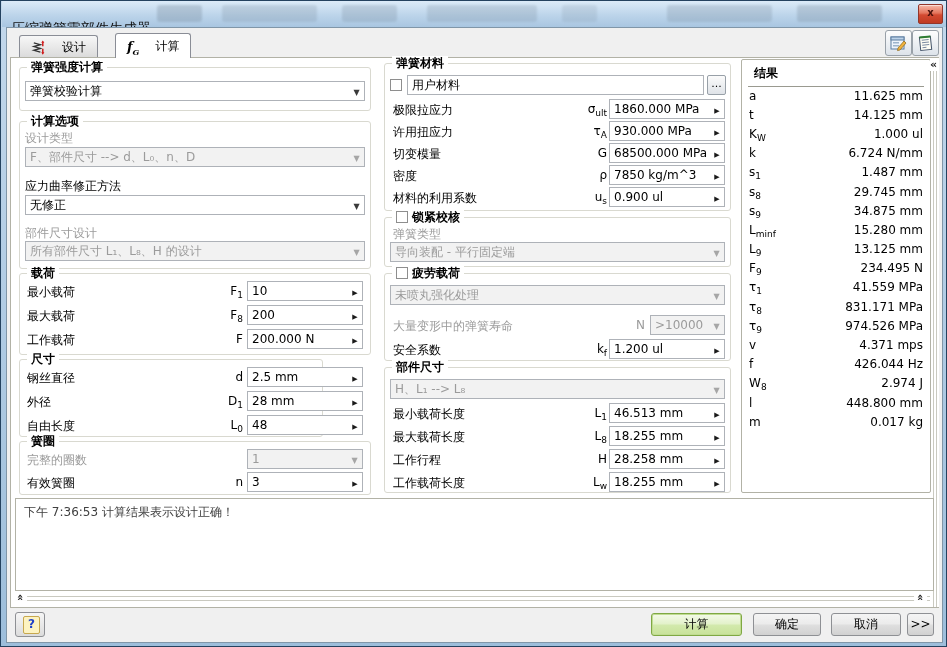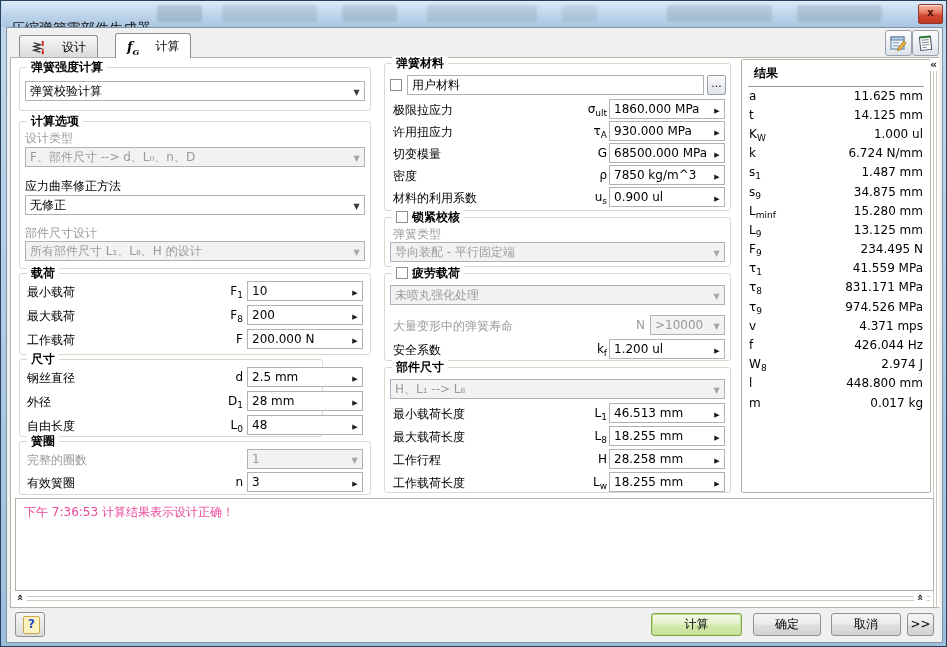--- a/index.html
+++ b/index.html
@@ -56,21 +56,21 @@
   .rrow{display:flex;justify-content:space-between;height:19.2px;align-items:center;}
   
   .vsplit{position:absolute;left:930px;top:57px;width:8px;height:549px;background:#fff;
     background-image:linear-gradient(90deg,transparent 2px,#c9c9c0 2px,#c9c9c0 3px,transparent 3px,transparent 5px,#c9c9c0 5px,#c9c9c0 6px,transparent 6px);cursor:pointer;}
   .vchev{position:absolute;left:-1px;top:0px;font-size:11px;font-weight:bold;color:#222;background:#fff;}
   .hsplit{position:absolute;left:14px;top:593px;width:915px;height:10px;
     background-image:linear-gradient(transparent 2px,#c9c9c0 2px,#c9c9c0 3px,transparent 3px,transparent 6px,#c9c9c0 6px,#c9c9c0 7px,transparent 7px);cursor:pointer;}
   .hchev{position:absolute;top:-3px;font-size:11px;font-weight:bold;color:#222;background:#fff;transform:rotate(90deg);}
   
   .msgbox{position:absolute;left:14px;top:497px;width:919px;height:93px;border:1px solid #b2b2a6;box-sizing:border-box;background:#fff;}
-  .msg{position:absolute;left:8px;top:5px;color:#ec4899;white-space:nowrap;}
+  .msg{position:absolute;left:8px;top:5px;color:#404040;white-space:nowrap;}
   
   .btn{position:absolute;top:612px;height:23px;border:1px solid #8e9094;border-radius:3px;box-sizing:border-box;
     background:linear-gradient(#f4f4f4,#ececec 45%,#dedede 55%,#d1d1d1);text-align:center;line-height:21px;font-size:12px;cursor:pointer;}
   .btn.primary{border:1px solid #7fa843;background:linear-gradient(#f4fae9,#e4f2cc 45%,#d2e9ab 55%,#c8e29a);box-shadow:0 0 0 1px #c0dc92 inset;}
   .helpbtn{position:absolute;left:14px;top:611px;width:30px;height:25px;border:1px solid #8e9094;border-radius:3px;box-sizing:border-box;
     background:linear-gradient(#f6f6f6,#dcdcdc);cursor:pointer;}
   .helpglyph{position:absolute;left:7px;top:3px;width:15px;height:16px;background:#fdf3c1;border:1px solid #c7a84e;border-radius:2px;
     color:#2242c8;font-weight:bold;font-size:12px;line-height:15px;text-align:center;}
 </style>
 </head>
@@ -331,20 +331,24 @@
         </div>
       <div class="rrow">
           <span><span>k</span><sub></sub></span>
           <span>6.724 N/mm</span>
         </div>
       <div class="rrow">
           <span><span>s</span><sub>1</sub></span>
           <span>1.487 mm</span>
         </div>
       <div class="rrow">
+          <span><span>s</span><sub>8</sub></span>
+          <span>29.745 mm</span>
+        </div>
+      <div class="rrow">
           <span><span>s</span><sub>9</sub></span>
           <span>34.875 mm</span>
         </div>
       <div class="rrow">
           <span><span>L</span><sub>minf</sub></span>
           <span>15.280 mm</span>
         </div>
       <div class="rrow">
           <span><span>L</span><sub>9</sub></span>
           <span>13.125 mm</span>

